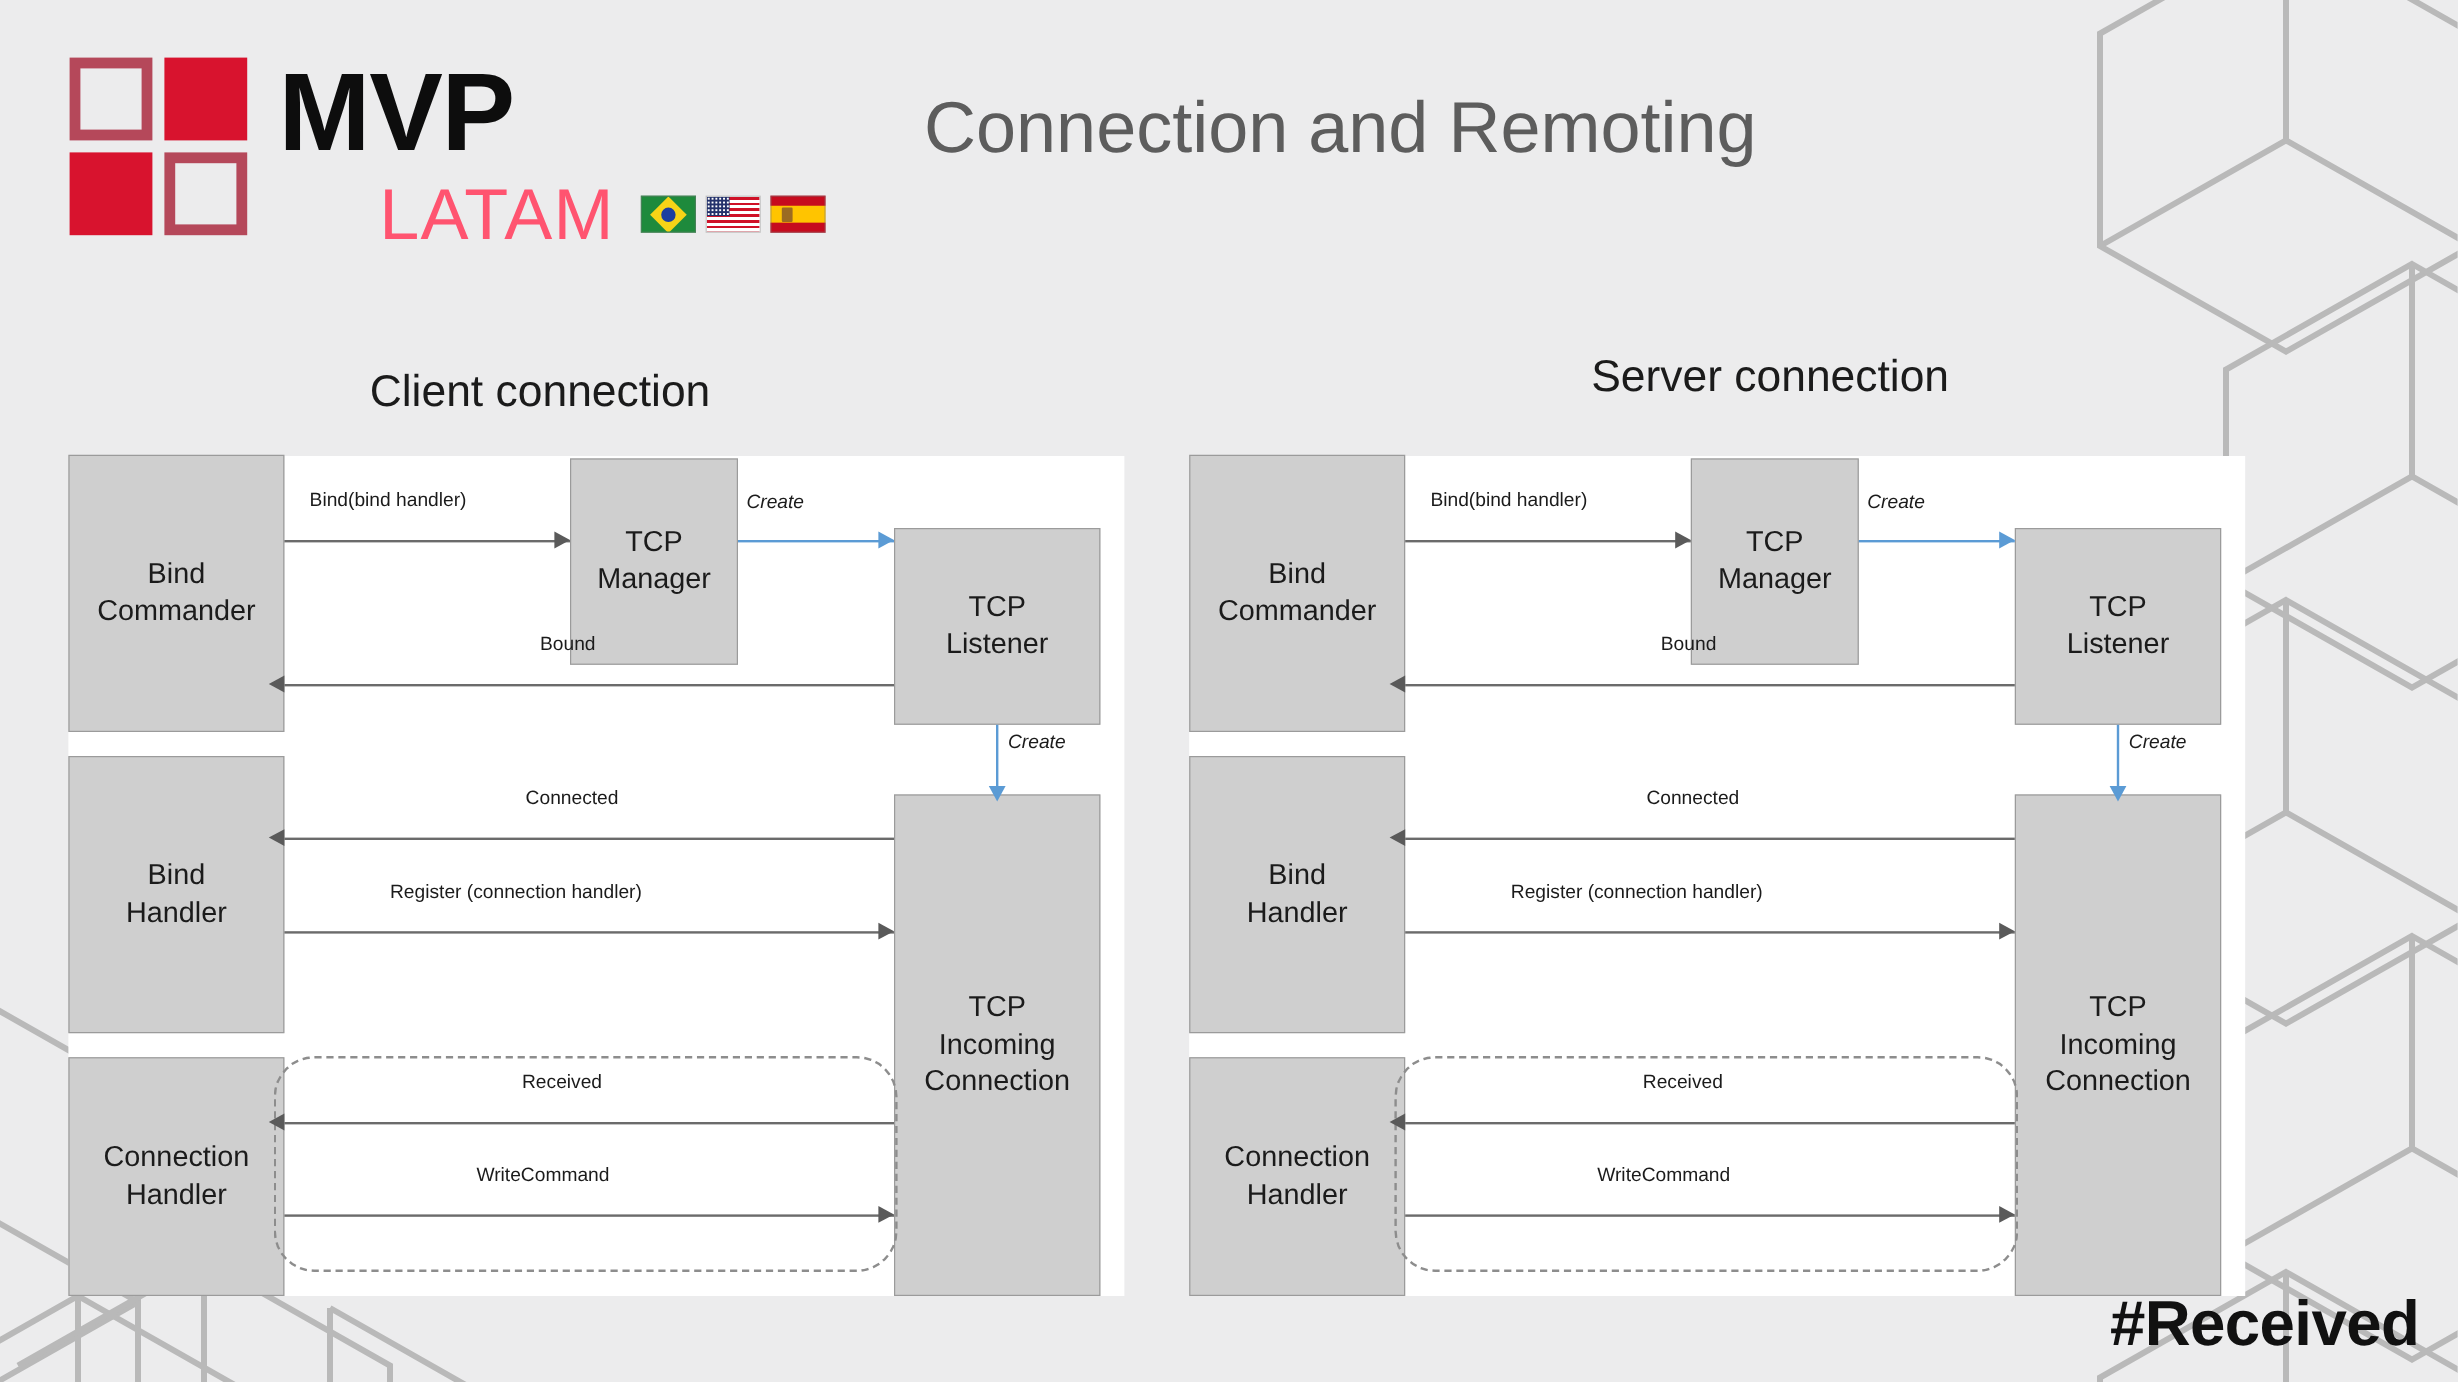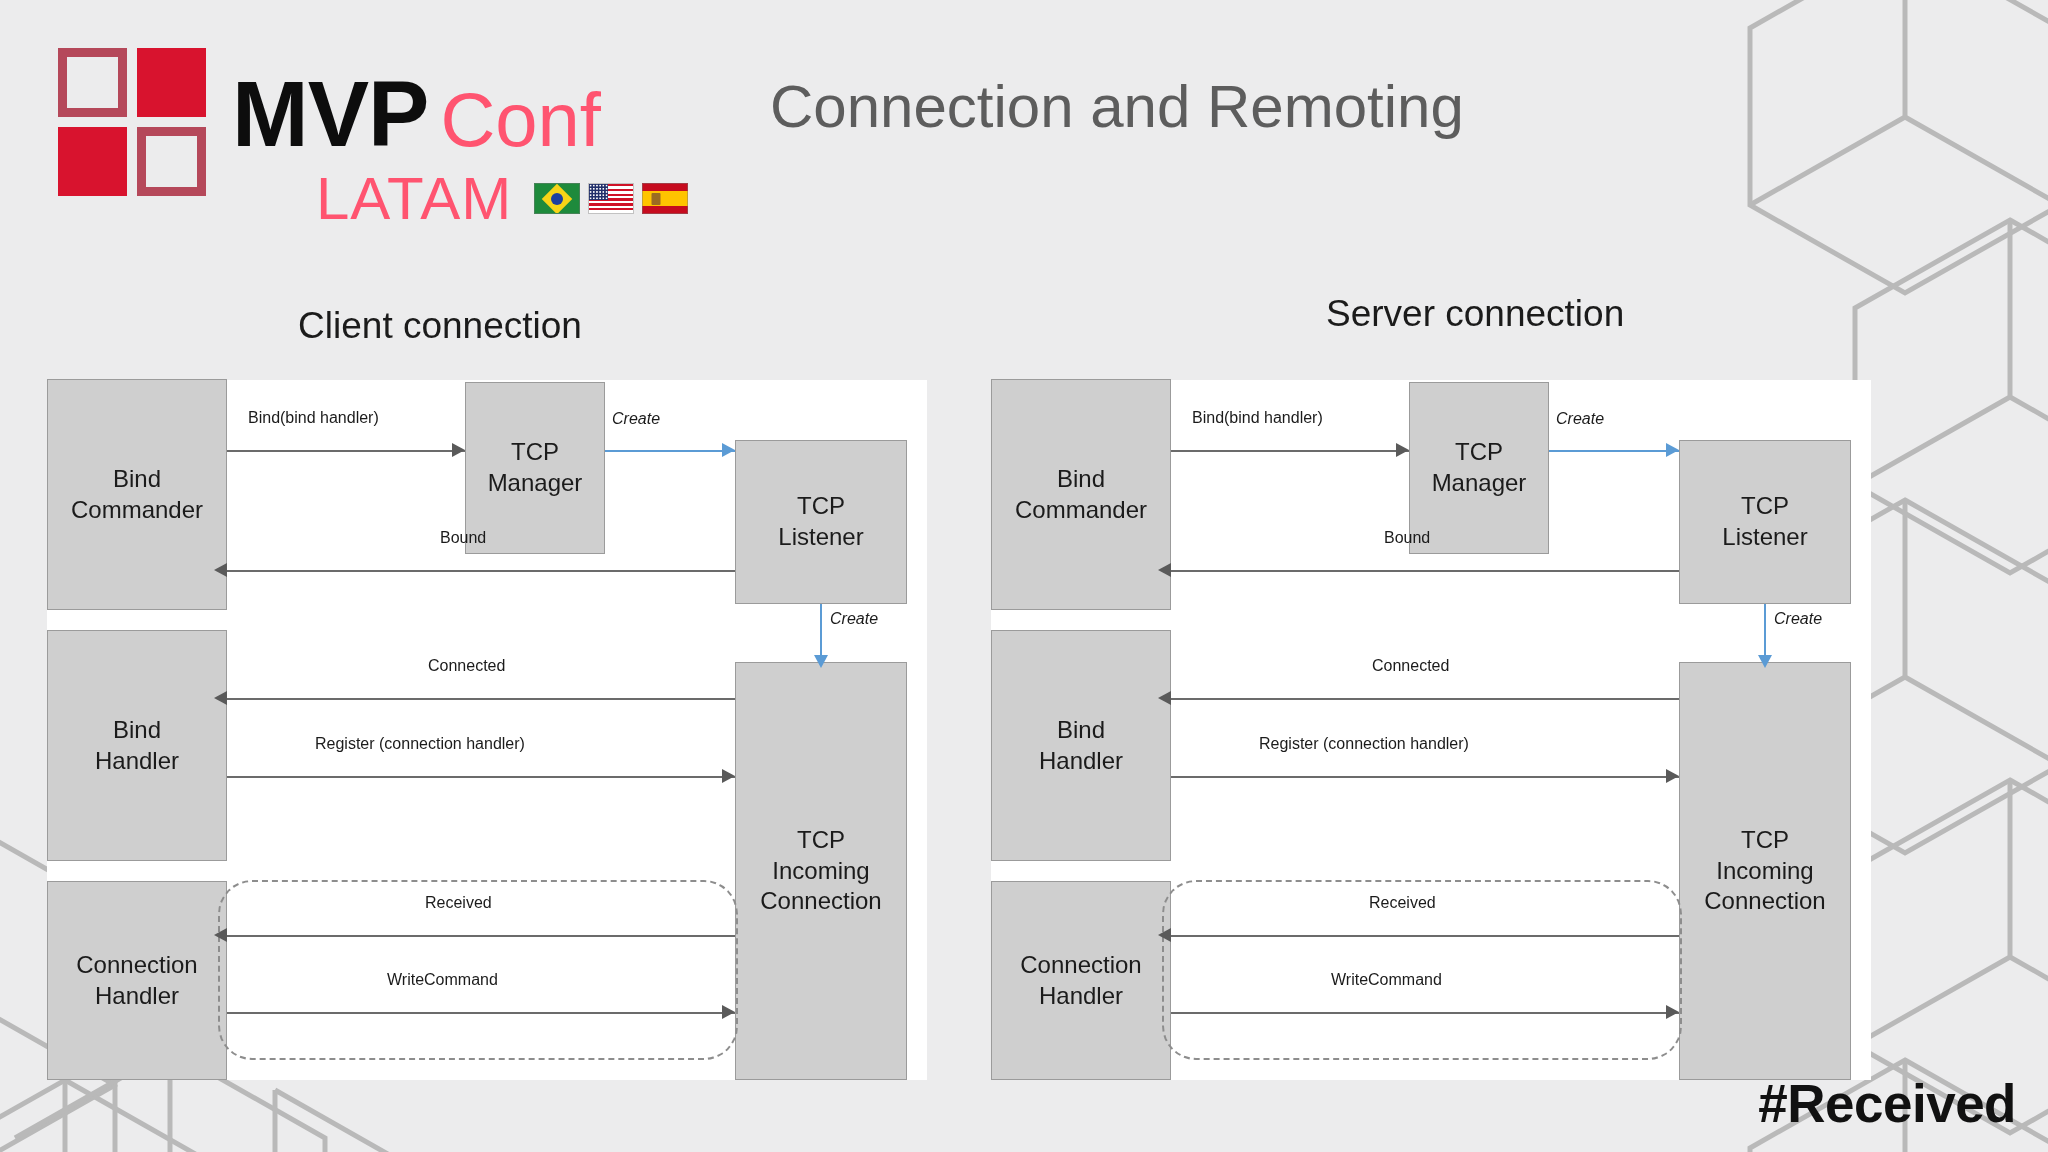--- a/index.html
+++ b/index.html
@@ -21,21 +21,21 @@
   .logo-grid{
     width:148px;height:148px;
     display:grid;grid-template-columns:1fr 1fr;grid-template-rows:1fr 1fr;
     gap:10px;flex:none;
   }
   .sq{width:100%;height:100%;}
   .sq.solid{background:#d8132e;}
   .sq.outline{border:9px solid #b5485a;background:transparent;box-sizing:border-box;}
 
   .logo-text{margin-left:26px;position:relative;}
-  .logo-line1{display:flex;align-items:baseline;line-height:1;margin-top:20px;}
+  .logo-line1{display:flex;align-items:baseline;line-height:1;}
   .mvp{font-size:92px;font-weight:bold;color:#0d0d0d;letter-spacing:-1px;}
   .conf{font-size:76px;color:#ff5470;margin-left:12px;font-weight:300;}
   .logo-line2{display:flex;align-items:center;margin-top:4px;margin-left:84px;}
   .latam{font-size:60px;color:#ff5470;font-weight:400;letter-spacing:1px;text-align:center;}
   .flags{display:flex;gap:8px;margin-left:22px;align-items:center;}
   .flag{width:46px;height:31px;border:1px solid rgba(120,120,120,.45);position:relative;overflow:hidden;box-sizing:border-box;}
 
   
   .flag.br{background:#1e8a3c;}
   .flag.br .rhomb{position:absolute;left:50%;top:50%;width:30px;height:20px;background:#f7d417;transform:translate(-50%,-50%) rotate(45deg) scale(.72,1.08);}
@@ -123,21 +123,20 @@
     <div class="logo-grid">
       <div class="sq outline"></div>
       <div class="sq solid"></div>
       <div class="sq solid"></div>
       <div class="sq outline"></div>
     </div>
 
     <div class="logo-text">
       <div class="logo-line1">
         <span class="mvp">MVP</span>
-        <span class="conf">Conf</span>
       </div>
       <div class="logo-line2">
         <span class="latam">LATAM</span>
         <span class="flags">
           <span class="flag br">
             <span class="rhomb"></span>
               <span class="globe"></span>
           </span>
           <span class="flag us">
             <span class="stripes"></span>
@@ -147,21 +146,21 @@
             <span class="crest"></span>
           </span>
         </span>
       </div>
     </div>
   </div>
 
   <div class="slide-title">Connection and Remoting</div>
 </div>
 
-<div class="diagram" style="left:0px;top:0px;width:1024px;height:1152px;padding-left:39px;">
+<div class="diagram" style="left:10px;top:0px;width:1024px;height:1152px;padding-left:39px;">
 
   <div class="diagram-title" style="left:296px;top:305px;width:288px;">Client connection</div>
 
   <div class="canvas" style="left:47px;top:380px;width:880px;height:700px;"></div>
 
   <div class="node" style="left:47px;top:379px;width:180px;height:231px;">
     <span><span>Bind</span><br><span>Commander</span></span>
   </div>
 
   <div class="node" style="left:47px;top:630px;width:180px;height:231px;">

